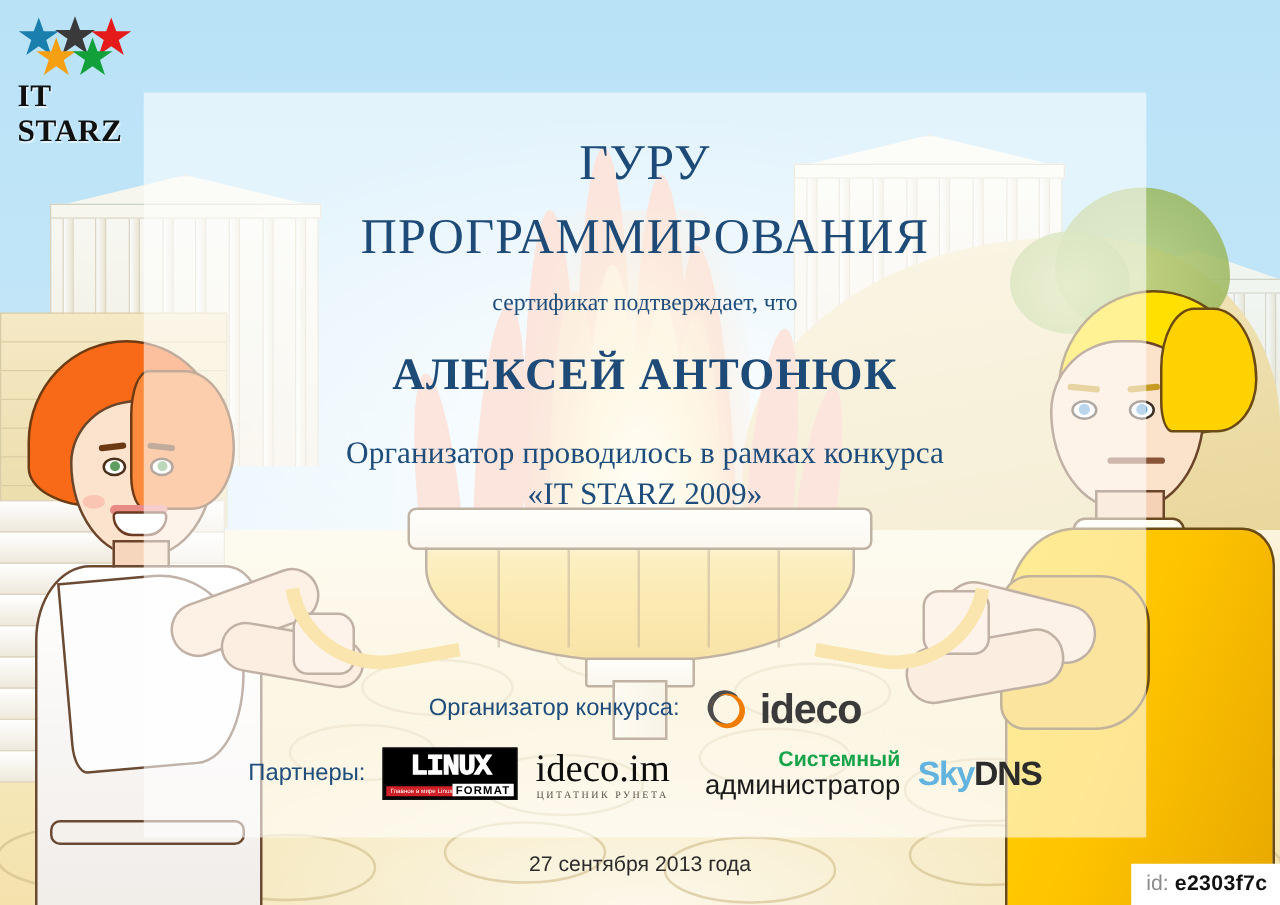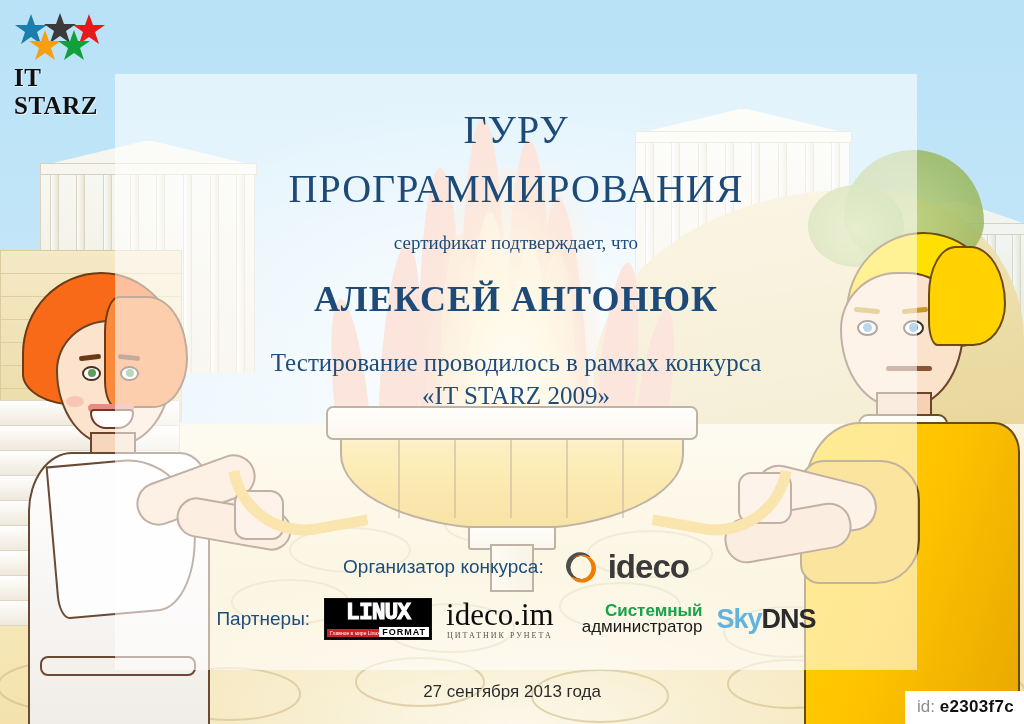--- a/index.html
+++ b/index.html
@@ -189,21 +189,21 @@
   .lf-fmt{position:absolute;right:2px;bottom:2px;background:#fff;color:#000;font-weight:bold;
      font-size:9px;font-family:"Liberation Sans",sans-serif;padding:0 3px;letter-spacing:1px;}
 
   .bash{display:flex;flex-direction:column;align-items:center;}
   .bash-name{font-family:"Liberation Serif",serif;font-size:31px;color:#0c0c0c;line-height:1;}
   .bash-sub{font-family:"Liberation Serif",serif;font-size:8px;color:#5c5248;letter-spacing:2px;margin-top:1px;text-align:right;}
 
   .sysadm{font-family:"Liberation Sans",sans-serif;font-weight:normal;line-height:.96;text-align:right;}
   .sysadm .r1{font-size:17px;color:#1a1a1a;}
   .sysadm .r1 b{color:#17a349;}
-  .sysadm .r2{font-size:17px;color:#1a1a1a;padding-left:14px;}
+  .sysadm .r2{font-size:22px;color:#1a1a1a;padding-left:14px;}
 
   .skydns{font-family:"Liberation Sans",sans-serif;font-weight:bold;font-size:27px;
      letter-spacing:-1px;}
   .skydns .sky{color:#62b3de;}
   .skydns .dns{color:#2b2b2b;}
 
   
   .date{position:absolute;left:0;top:682px;width:1024px;text-align:center;
      font-family:"Liberation Sans",sans-serif;font-size:17px;color:#2b2b2b;}
 
@@ -413,21 +413,21 @@
     <div class="t-title">
       <span>ГУРУ</span>
       <span class="l2">ПРОГРАММИРОВАНИЯ</span>
     </div>
 
     <div class="t-sub">сертификат подтверждает, что</div>
 
     <div class="t-name">АЛЕКСЕЙ АНТОНЮК</div>
 
     <div class="t-body">
-      <div>Тестирование проводилось в рамках конкурса</div>
+      <div>Организатор проводилось в рамках конкурса</div>
       <div>«IT STARZ 2009»</div>
     </div>
 
     <div class="org-row">
       <div class="org-label">Организатор конкурса:</div>
       <div class="ideco">
         <div class="ideco-mark">
           <svg width="37" height="37" viewBox="0 0 40 40">
             <path d="M31 9 A15 15 0 1 0 34 22 A12.5 12.5 0 1 1 20 7.5 Z" fill="#4c4c4c"></path>
             <path d="M9.5 30 A15 15 0 1 0 7 18.5 A12.5 12.5 0 1 1 20 32.6 Z" fill="#f07d00"></path>

